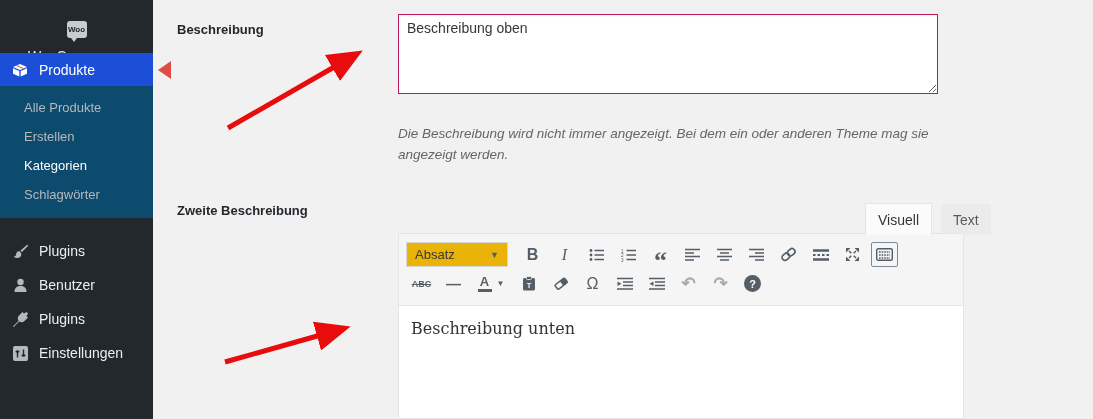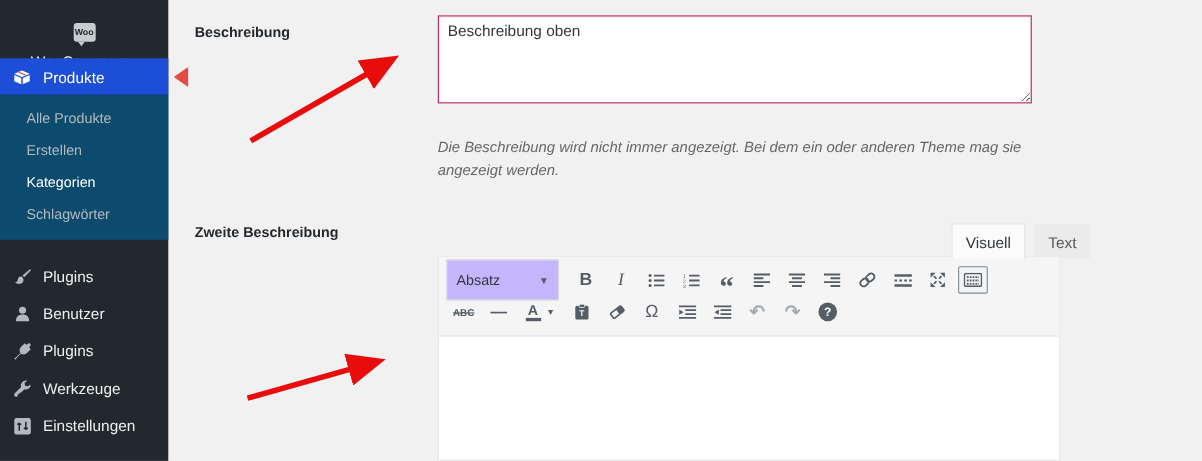--- a/index.html
+++ b/index.html
@@ -60,21 +60,21 @@
     height:186px; border:1px solid #e5e5e5; background:#fff; }
   .mce-toolbar { background:#f5f5f5; border-bottom:1px solid #e5e5e5;
     padding:6px 7px 7px 7px; }
   .tb-row { display:flex; align-items:center; gap:5px; height:29px; }
   .tb-btn { min-width:27px; height:25px; display:flex; align-items:center;
     justify-content:center; border:1px solid transparent; border-radius:2px;
     color:#555d66; cursor:pointer; font-size:15px; background:transparent; }
   .tb-btn svg { display:block; }
   .tb-btn.active-sink { border:1px solid #7e8993; background:#f3f5f6; }
   .tb-btn.disabled { color:#a6abb0; }
-  .format-select { width:102px; height:37px; background:#c4b5fd;
+  .format-select { width:102px; height:25px; background:#eab308;
     border:1px solid #d7d7d7; display:flex; align-items:center;
     justify-content:space-between; padding:0 8px; font-size:13px; color:#32373c;
     cursor:pointer; margin-right:6px; }
   .format-select .caret { font-size:9px; color:#555d66; }
   .b-glyph { font-weight:bold; font-size:16px; }
   .i-glyph { font-style:italic; font-family:"Liberation Serif", serif;
     font-size:16px; }
   .quote-glyph { font-family:"Liberation Serif", serif; font-weight:bold;
     font-size:26px; line-height:10px; padding-top:12px; }
   .abc-glyph { font-size:9px; font-weight:bold; text-decoration:line-through; }
@@ -148,28 +148,20 @@
       <div class="menu-item">
         <span class="mi-icon">
           <svg width="17" height="17" viewBox="0 0 17 17" fill="#b4b9be">
             <path d="M10.5 1 L12 2.5 L14.5 0.9 L16.1 2.5 L14.5 5 L16 6.5 L12.5 10 C11 11.5 8.7 11.6 7.2 10.4 L3.5 14.1 L2 16 L1 15 L2.9 13.5 L6.6 9.8 C5.4 8.3 5.5 6 7 4.5 Z"></path>
           </svg>
         </span>
         <span>Plugins</span>
       </div>
       <div class="menu-item">
         <span class="mi-icon">
-          <svg width="17" height="17" viewBox="0 0 17 17" fill="#b4b9be">
-            <path d="M11.5 1 A4.5 4.5 0 0 0 7.2 6.8 L1 13 L1 15 L3 16 L4 15 L4 13.5 L5.5 13.5 L5.5 12 L7 12 L10.2 8.8 A4.5 4.5 0 0 0 16 4.5 L13.3 6.2 L10.8 5.7 L10.3 3.2 L12.8 1.2 Z"></path>
-          </svg>
-        </span>
-        <span>Werkzeuge</span>
-      </div>
-      <div class="menu-item">
-        <span class="mi-icon">
           <svg width="17" height="17" viewBox="0 0 17 17">
             <rect x="1" y="1" width="15" height="15" rx="2" fill="#b4b9be"></rect>
             <path d="M5.5 12.5 V5.5 M5.5 5.5 L3.8 7.2 M5.5 5.5 L7.2 7.2" stroke="#23282d" stroke-width="1.4" fill="none"></path>
             <path d="M11.5 4.5 V11.5 M11.5 11.5 L9.8 9.8 M11.5 11.5 L13.2 9.8" stroke="#23282d" stroke-width="1.4" fill="none"></path>
           </svg>
         </span>
         <span>Einstellungen</span>
       </div>
     </div>
   </div>
@@ -341,20 +333,21 @@
           </div>
           <div class="tb-btn disabled">
             <span class="redo-glyph">↷</span>
           </div>
           <div class="tb-btn">
             <span class="help-circle">?</span>
           </div>
         </div>
       </div>
 
+      <div class="mce-content" contenteditable="true" style="">Beschreibung unten</div>
     </div>
   </div>
 
   <svg class="arrows">
     <defs>
       <marker id="arrowhead" markerWidth="7" markerHeight="6" refX="5.2" refY="3" orient="auto">
         <polygon points="0 0, 7 3, 0 6" fill="#e80c0c"></polygon>
       </marker>
     </defs>
     <line x1="228" y1="128" x2="355" y2="55" stroke="#e80c0c" stroke-width="5" marker-end="url(#arrowhead)"></line>

